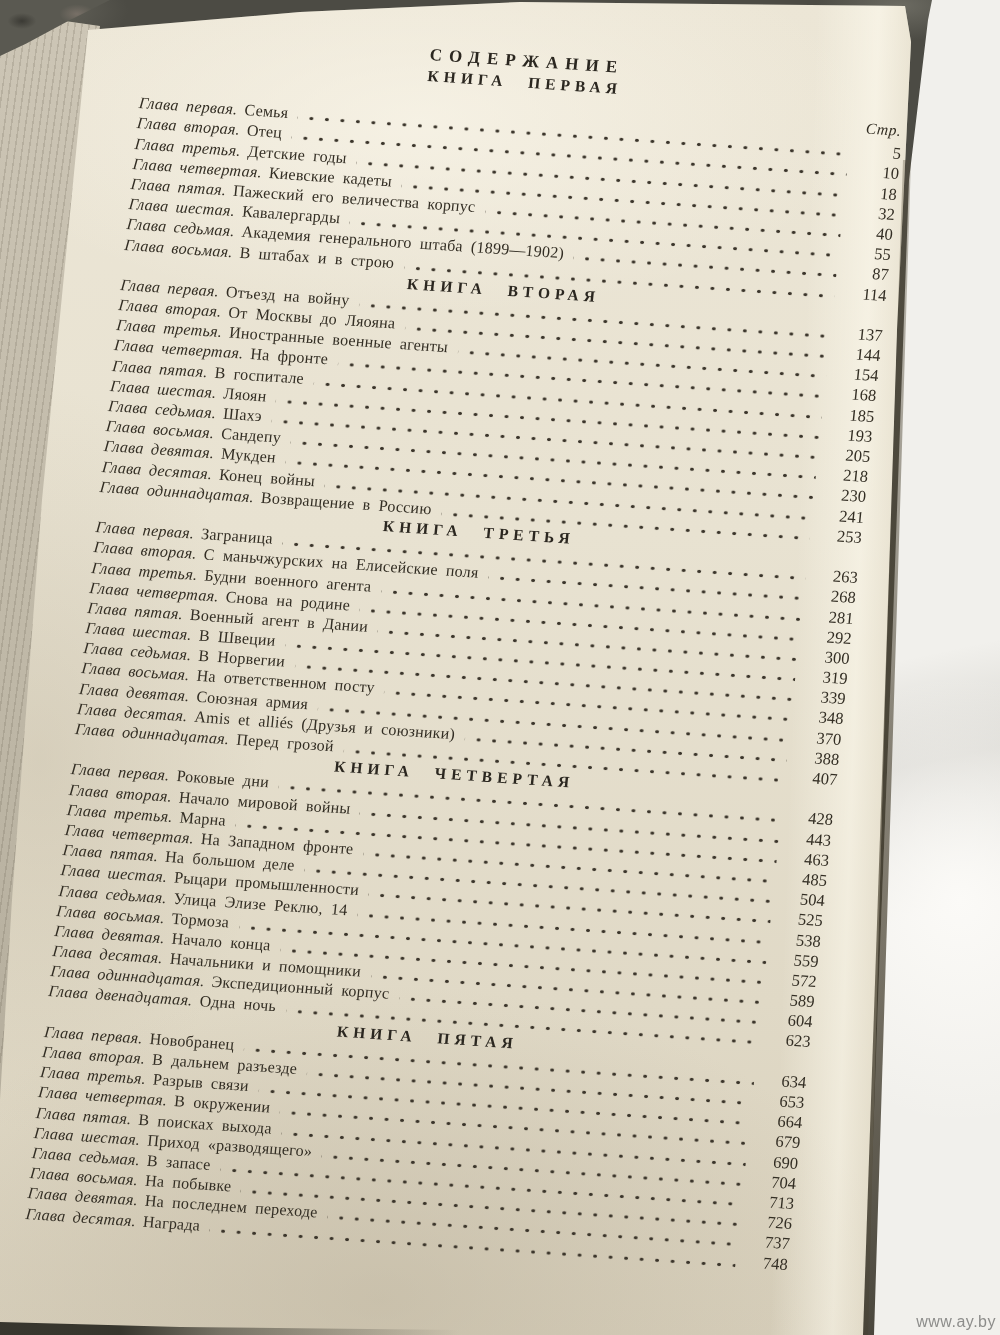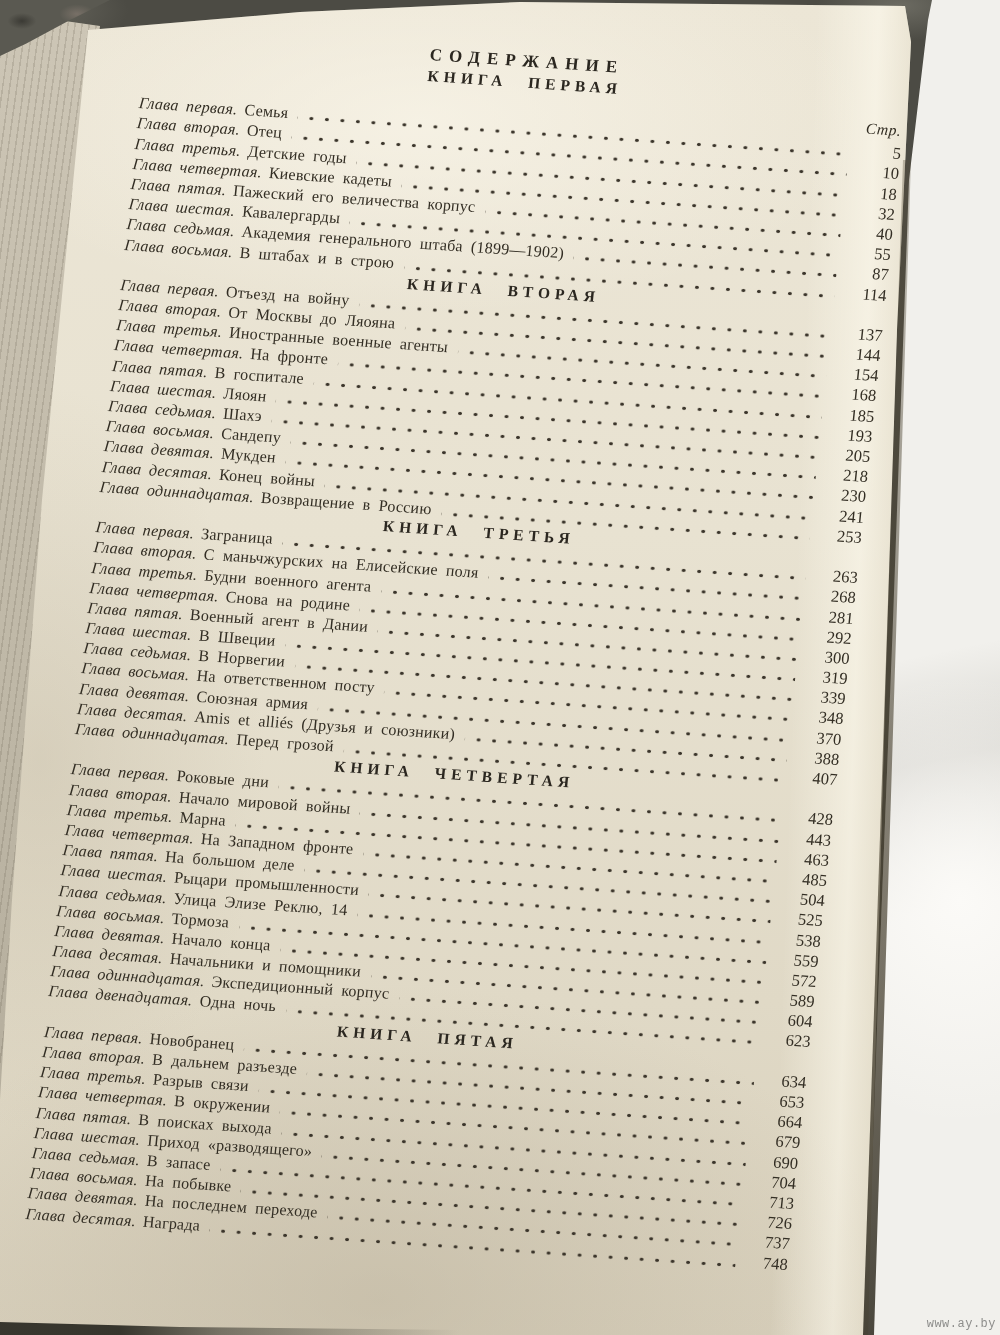--- a/index.html
+++ b/index.html
@@ -99,22 +99,22 @@
   .ttl{letter-spacing:.2px; word-spacing:4px;}
   .leader{
     flex:1; min-width:20px; margin:0 6px 0 10px;
     background-image:radial-gradient(circle, #3b352b 1.5px, rgba(59,53,43,0) 2px);
     background-size:15.5px 20px; background-position:6px 4px; background-repeat:repeat;
   }
   .pnum{width:46px; text-align:right; font-size:16.5px;}
   
   .watermark{
     position:absolute; right:4px; bottom:4px;
-    font-family:Liberation Mono, monospace;
-    font-size:12px; color:#8d8d8b; letter-spacing:.5px;
+    font-family:Liberation Sans, sans-serif;
+    font-size:16px; color:#8d8d8b; letter-spacing:.5px;
   }
 </style>
 </head>
 <body>
 
 <div class="stage">
   <div class="next-page"></div>
   <div class="cover"></div>
   <div class="cover-patch"></div>
   <div class="page-edges"></div>

